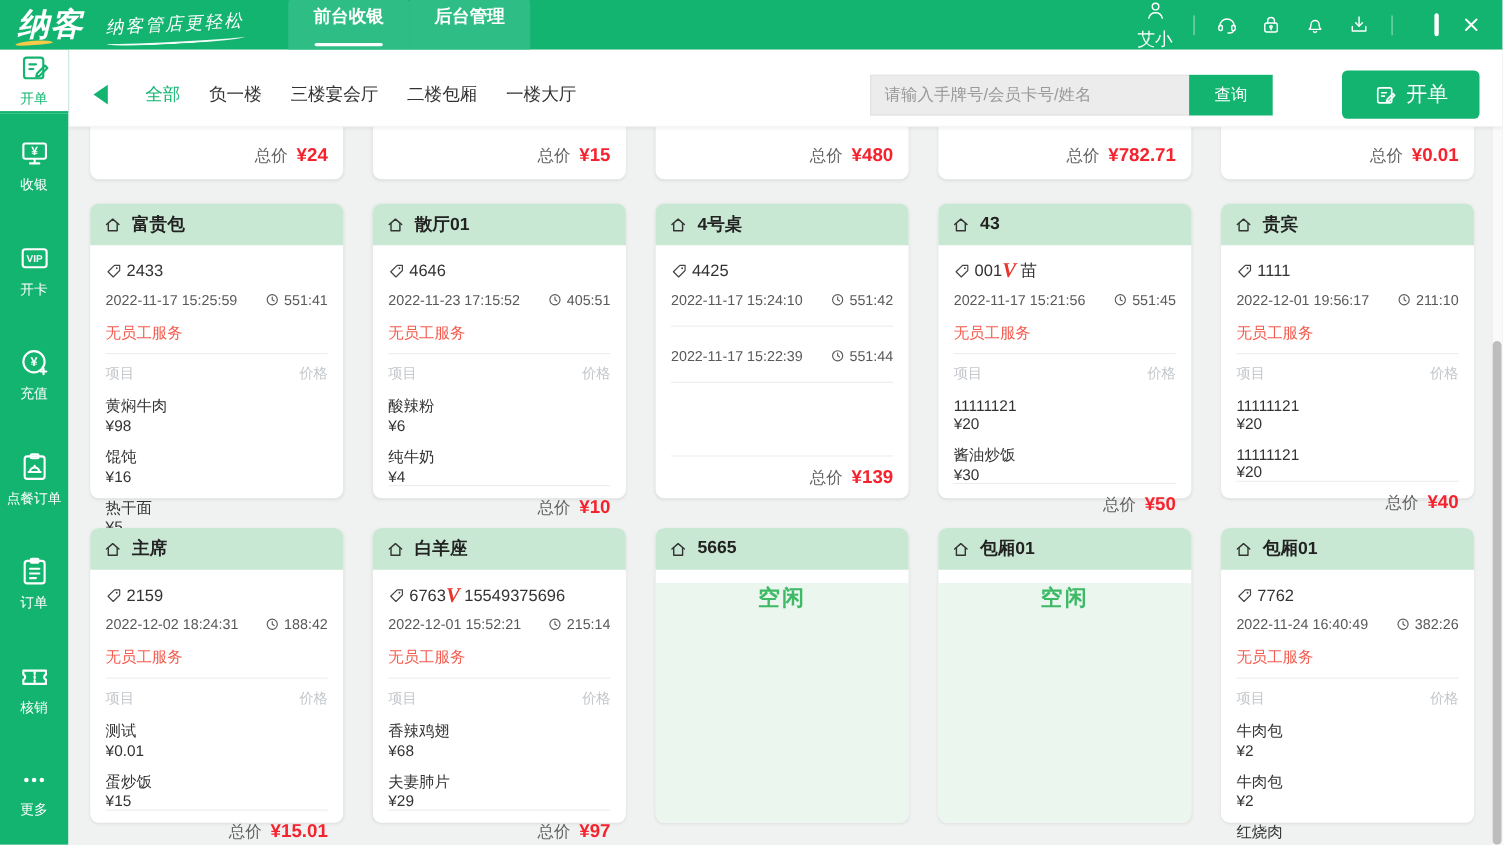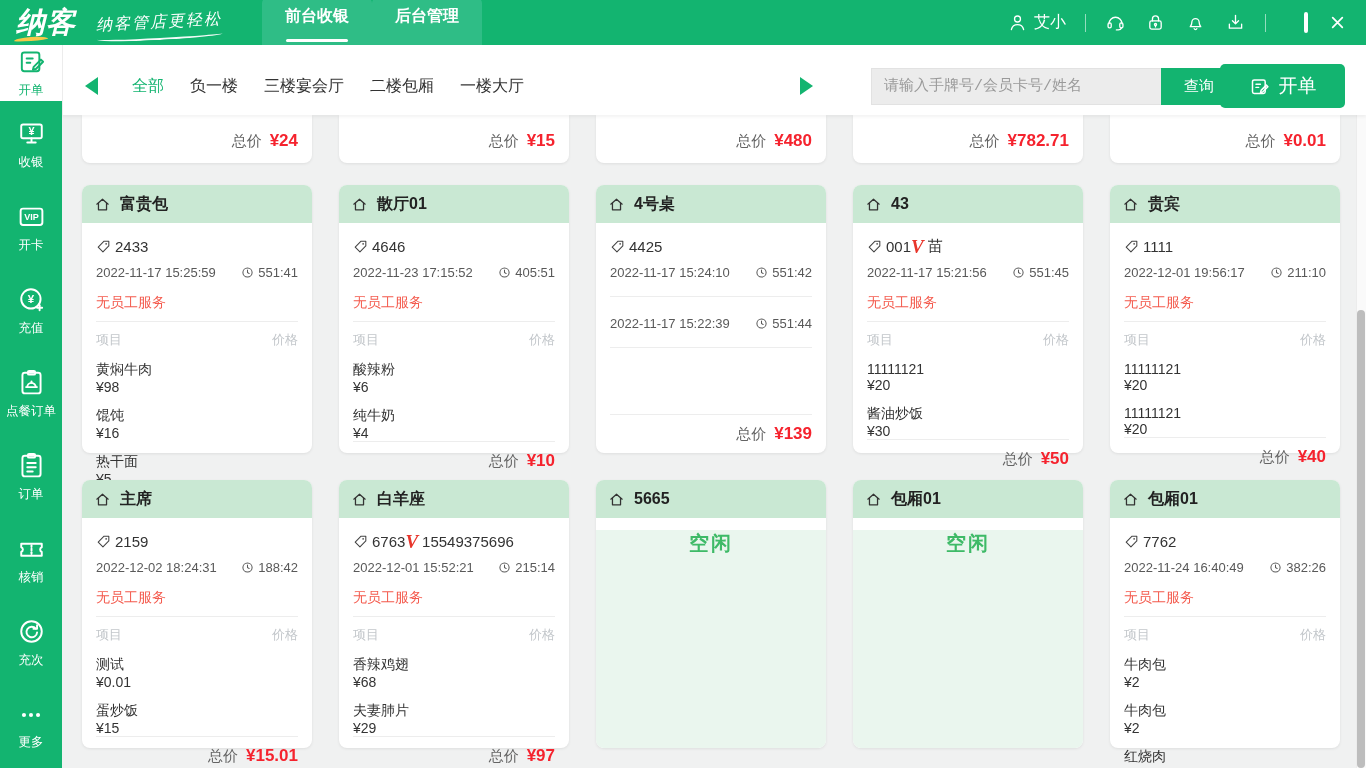--- a/index.html
+++ b/index.html
@@ -11,21 +11,21 @@
   .topbar { position:absolute; left:0; top:0; width:1366px; height:45px; background:#13b470; display:flex; align-items:flex-end; z-index:30; }
   .logo-wrap { display:flex; align-items:center; height:45px; padding-left:16px; }
   .logo { color:#fff; font-size:29px; font-weight:bold; font-style:italic; letter-spacing:1px; position:relative; padding-right:6px; }
   .logo::after { content:""; position:absolute; left:-2px; bottom:2px; width:34px; height:4px; background:#f7c948; border-radius:50% 50% 50% 50%/70% 70% 30% 30%; transform:rotate(-4deg); }
   .tagline { color:#fff; font-size:16px; font-style:italic; margin-left:14px; position:relative; transform:rotate(-3deg); letter-spacing:2px; }
   .tagline::after { content:""; position:absolute; left:0; bottom:-7px; width:100%; height:5px; border-bottom:2px solid rgba(255,255,255,.95); border-radius:50%; }
   .main-tabs { display:flex; margin-left:40px; height:47px; }
   .main-tab { background:#2fbd86; color:#fff; font-size:16px; font-weight:bold; line-height:35px; padding:0 23px; border-radius:5px 5px 0 0; position:relative; cursor:pointer; }
   .main-tab.active::after { content:""; position:absolute; left:50%; transform:translateX(-50%); bottom:3px; width:62px; height:3px; background:#fff; border-radius:2px; }
   .topbar-right { position:absolute; right:0; top:0; height:45px; display:flex; align-items:center; gap:19px; padding-right:18px; }
-  .tb-user { display:flex; align-items:center; gap:6px; color:#fff; font-size:16px; }
+  .tb-user { display:flex; align-items:center; gap:6px; color:#fff; font-size:16px;flex-direction:column; }
   .tb-sep { width:1px; height:18px; background:rgba(255,255,255,.55); }
   .tb-ic { width:21px; height:21px; cursor:pointer; }
   .win-min { width:15px; height:2px; background:#fff; border-radius:1px; }
   .win-max { width:13px; height:13px; border:2px solid #fff; border-radius:2px; }
 
   
   .sidebar { position:absolute; left:0; top:45px; width:62px; height:723px; background:#13b470; display:flex; flex-direction:column; z-index:20; }
   .side-item { display:flex; flex-direction:column; align-items:center; justify-content:center; gap:5px; color:#fff; cursor:pointer; flex:1; }
   .side-item .lbl { font-size:13px; white-space:nowrap; transform:scale(.96); }
   .side-item.active { flex:none; height:58px; background:#fff; color:#13b470; border-bottom:2px solid #13b470; }
@@ -34,21 +34,21 @@
 
   
   .filterbar { position:absolute; left:62px; top:45px; width:1304px; height:70px; background:#fff; border-left:1px solid #ececec; box-shadow:0 2px 3px rgba(0,0,0,.05); z-index:10; }
   .fb-inner { position:absolute; left:0; top:12px; width:100%; height:58px; display:flex; align-items:center; }
   .arrow { width:0; height:0; cursor:pointer; }
   .arrow-left { margin-left:22px; border-top:9px solid transparent; border-bottom:9px solid transparent; border-right:13px solid #13b470; }
   .arrow-right { position:absolute; left:737px; border-top:9px solid transparent; border-bottom:9px solid transparent; border-left:13px solid #13b470; }
   .fb-tabs { display:flex; gap:26px; margin-left:34px; }
   .fb-tab { font-size:16px; color:#333; cursor:pointer; white-space:nowrap; }
   .fb-tab.active { color:#13b470; }
-  .search-group { position:absolute; left:808px; top:11px; display:flex; height:37px;font-family:Liberation Mono, monospace; }
+  .search-group { position:absolute; left:728px; top:11px; display:flex; height:37px; }
   .search-input { width:290px; height:37px; background:#ececec; border:1px solid #e2e2e2; border-right:none; padding:0 12px; font-size:15px; color:#333; outline:none; font-family:inherit; }
   .search-input::placeholder { color:#9a9a9a; }
   .search-btn { width:76px; height:37px; background:#13b470; color:#fff; border:none; font-size:15px; cursor:pointer; font-family:inherit; }
   .openorder-btn { position:absolute; right:21px; top:7px; width:125px; height:44px; background:#13b470; border:none; border-radius:5px; color:#fff; font-size:19px; display:flex; align-items:center; justify-content:center; gap:9px; cursor:pointer; font-family:inherit; }
   .openorder-btn svg { width:21px; height:21px; }
 
   
   .content { position:absolute; left:62px; top:115px; width:1304px; height:653px; }
   .card-row { position:absolute; left:20px; display:flex; gap:27px; }
   .row-partial { top:0; }
@@ -222,30 +222,20 @@
     <span>
         <svg viewBox="0 0 24 24" fill="none" stroke="currentColor" stroke-width="1.6" stroke-linecap="round" stroke-linejoin="round">
           <path d="M3.5 8h17v3a2 2 0 0 0 0 3.8V18h-17v-3.2A2 2 0 0 0 3.5 11z"></path>
           <path d="M12 9.2v1.6"></path>
           <path d="M12 12.2v1.6"></path>
           <path d="M12 15.2v1.4"></path>
         </svg>
       </span>
     <span class="lbl">核销</span>
   </div>
-  <div class="side-item">
-    <span>
-        <svg viewBox="0 0 24 24" fill="none" stroke="currentColor" stroke-width="1.6" stroke-linecap="round" stroke-linejoin="round">
-          <circle cx="12" cy="12" r="8.5"></circle>
-          <path d="M15.6 9.6a4.4 4.4 0 1 0 1 3.2"></path>
-          <path d="M16.6 6.8v3h-3"></path>
-        </svg>
-      </span>
-    <span class="lbl">充次</span>
-  </div>
   <div class="side-item item-more">
     <span>
         <svg viewBox="0 0 24 24" fill="currentColor">
           <circle cx="5.5" cy="12" r="1.9"></circle>
           <circle cx="12" cy="12" r="1.9"></circle>
           <circle cx="18.5" cy="12" r="1.9"></circle>
         </svg>
       </span>
     <span class="lbl">更多</span>
   </div>

